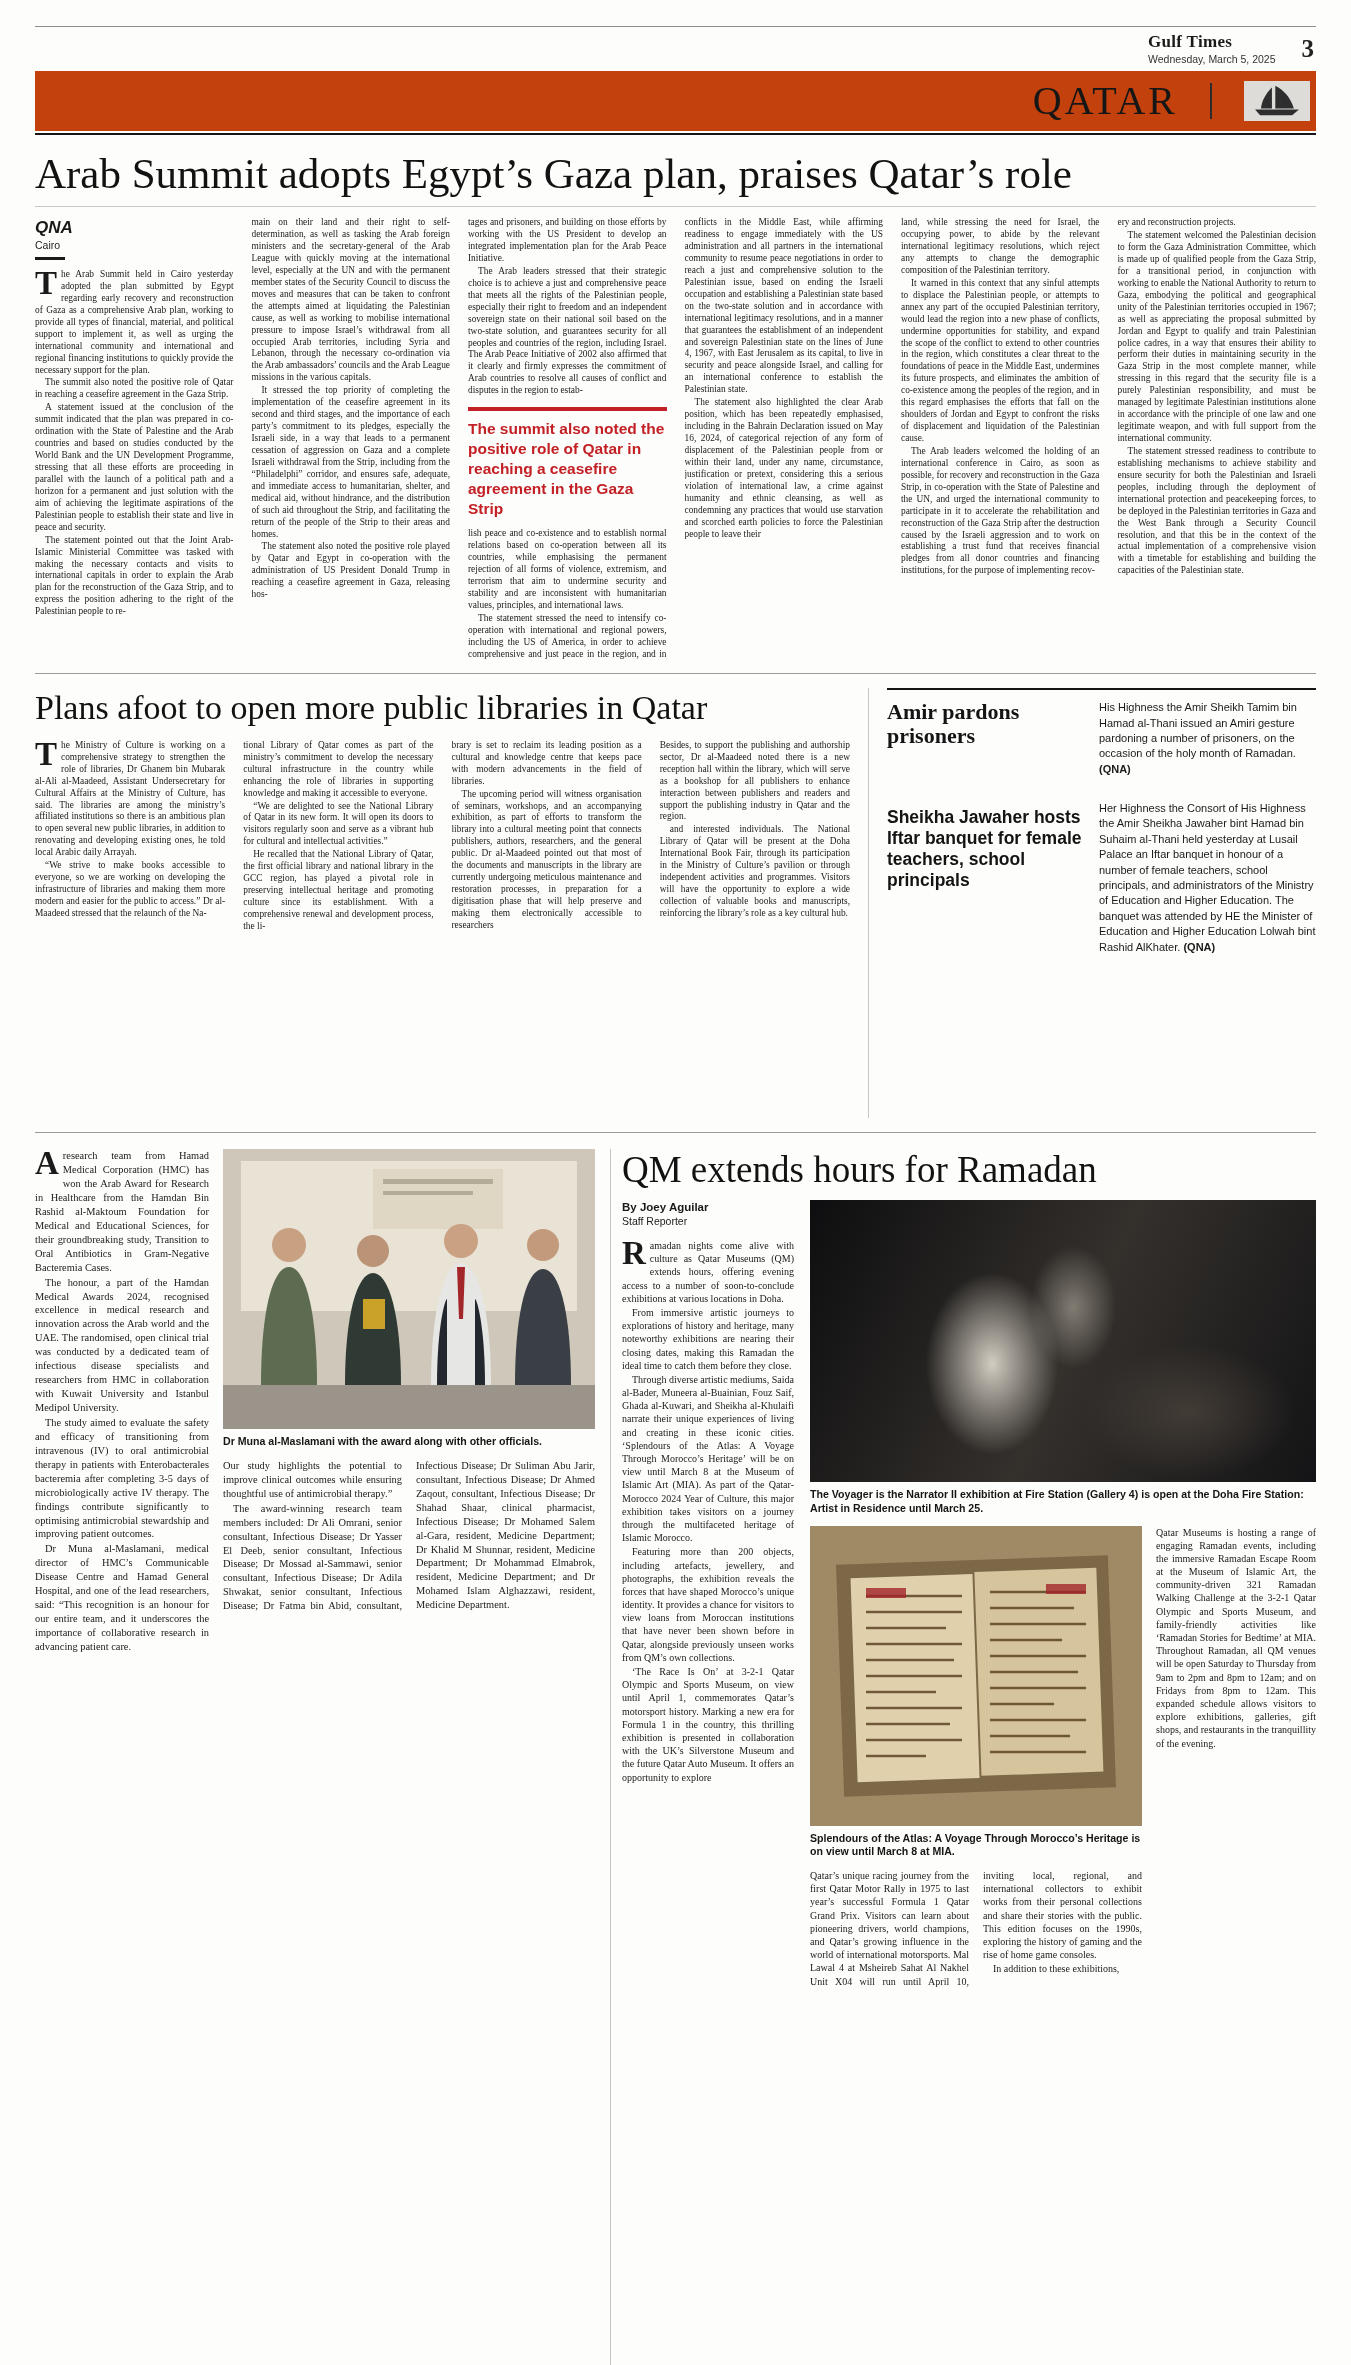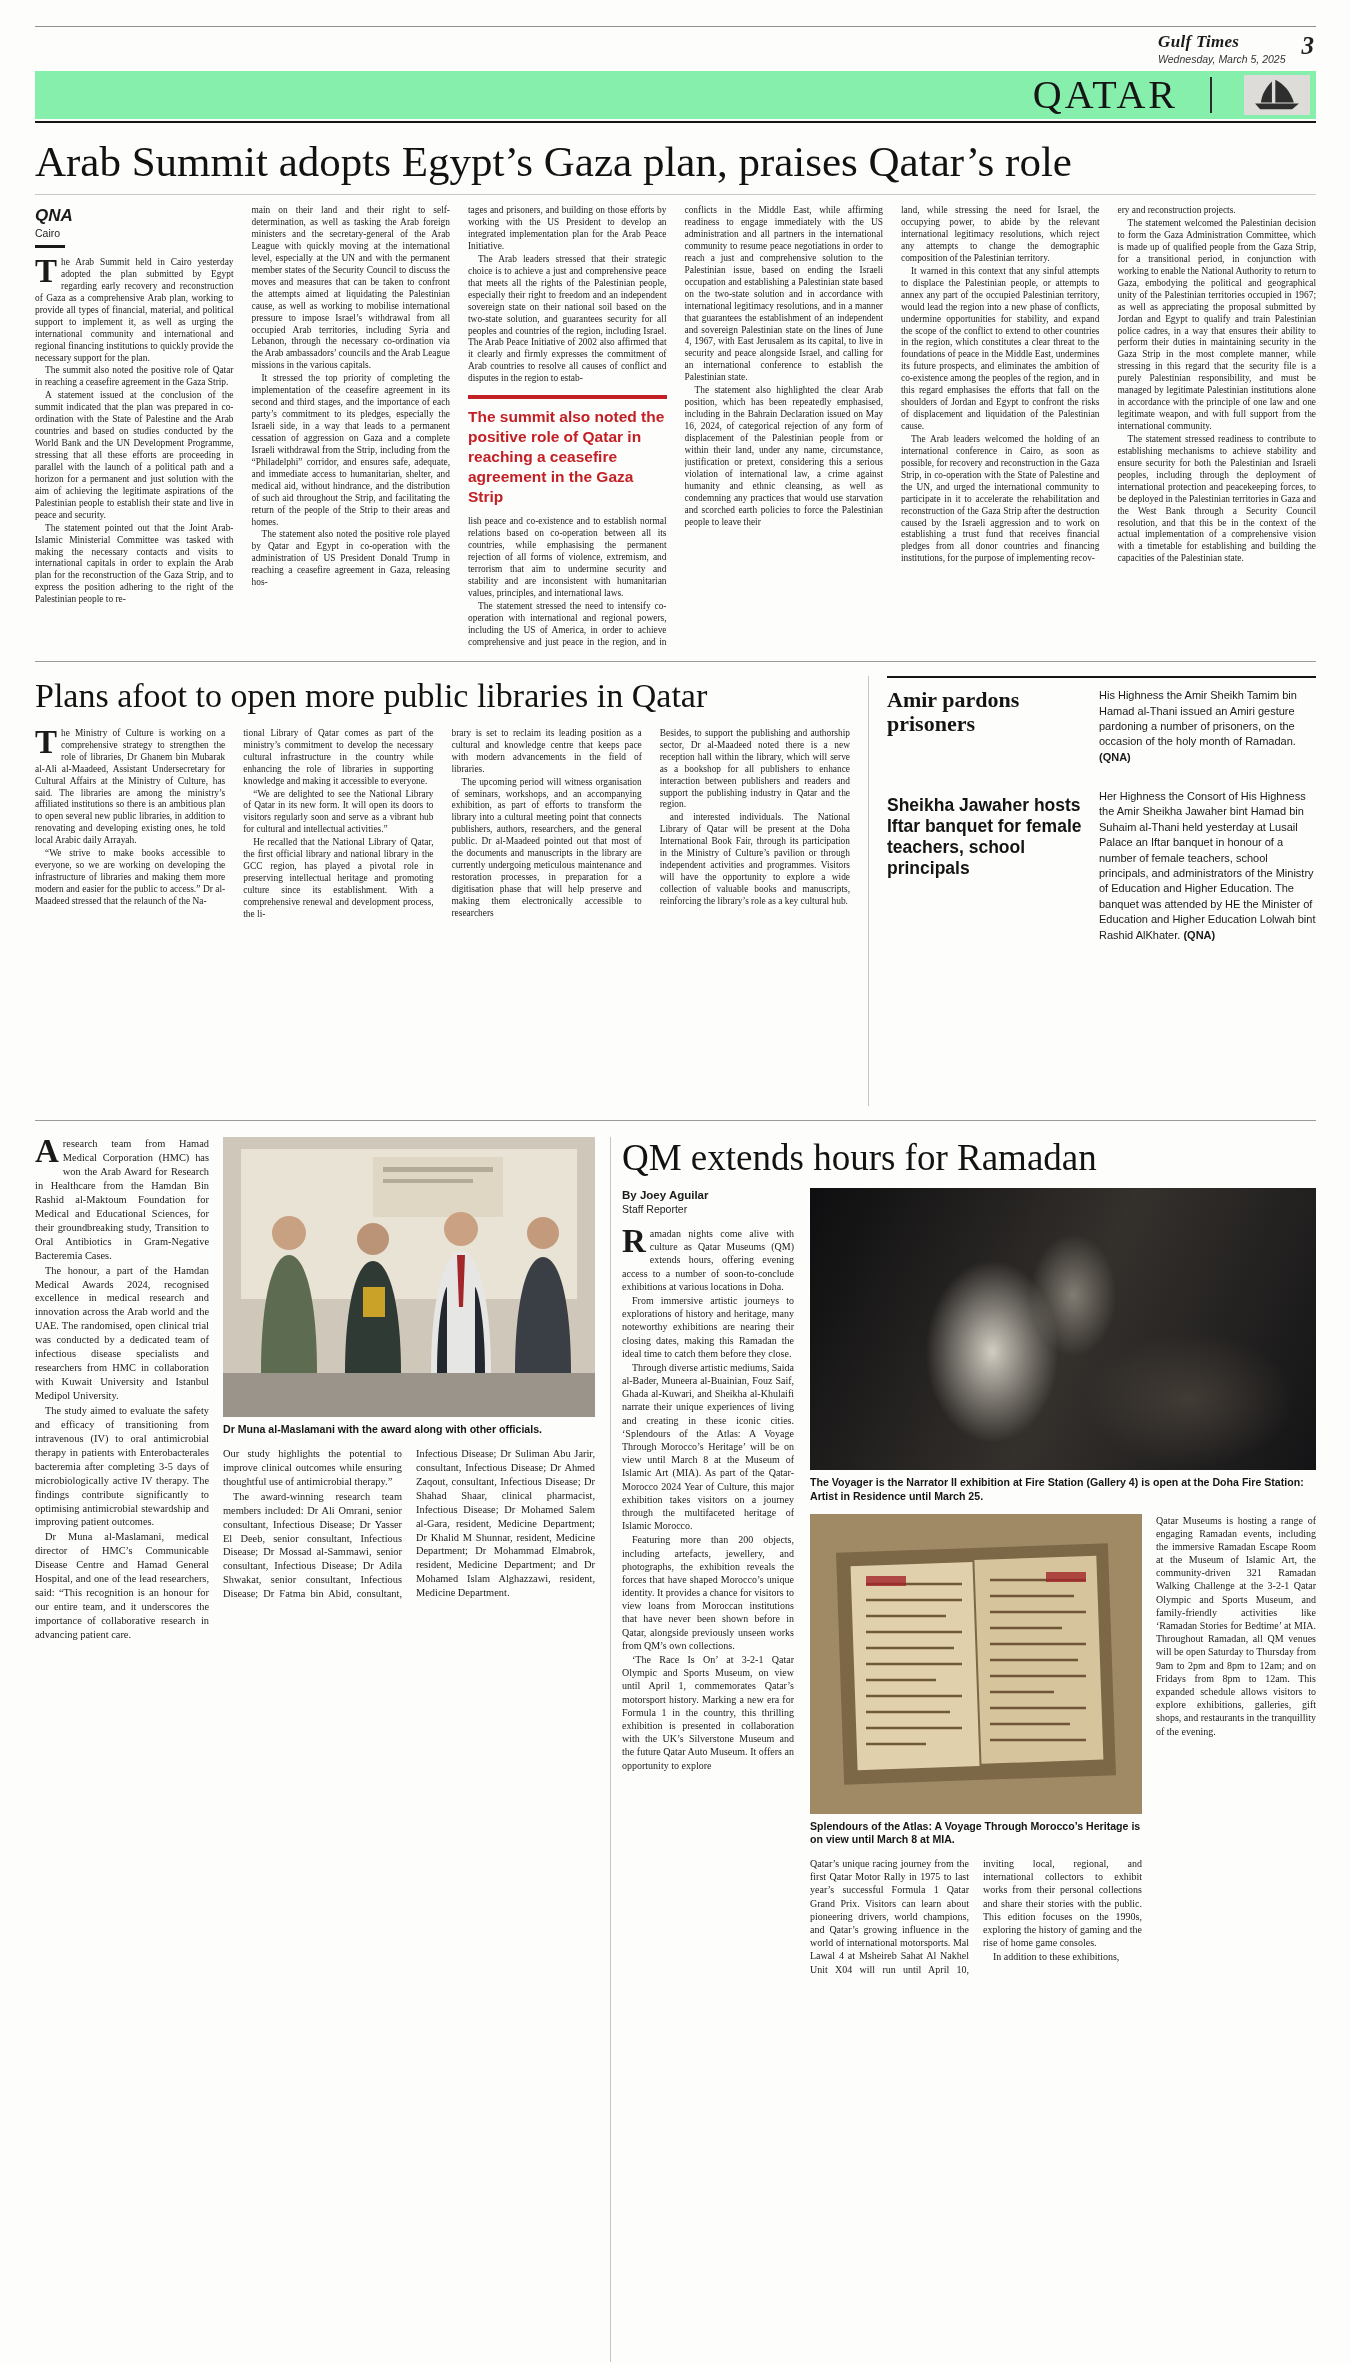--- a/index.html
+++ b/index.html
@@ -3,27 +3,27 @@
 <meta charset="utf-8">
 <style>
   html,body{margin:0;padding:0;background:#e9e9e9;}
   .page{
     width:1351px;height:2365px;margin:0 auto;background:#fdfdfb;
     box-sizing:border-box;padding:26px 35px 20px 35px;position:relative;overflow:hidden;
     font-family:"Liberation Serif",serif;color:#1a1a1a;
   }
   
   .top-rule{border-top:1px solid #8f8f8f;}
-  .masthead-row{display:flex;justify-content:flex-end;align-items:flex-start;gap:16px;padding:5px 2px 6px 0;font-style:italic;}
+  .masthead-row{display:flex;justify-content:flex-end;align-items:center;gap:26px;padding:5px 2px 6px 0;}
   .paper-block{text-align:left;}
   .paper-name{font-weight:bold;font-size:17px;letter-spacing:.3px;}
   .paper-date{font-family:"Liberation Sans",sans-serif;font-size:10.5px;color:#333;margin-top:1px;}
   .page-number{font-size:25px;font-weight:bold;color:#222;}
   
-  .banner{background:#86efac;display:flex;justify-content:flex-end;align-items:center;gap:32px;height:48px;padding:0 6px;}
+  .banner{background:#c2410c;display:flex;justify-content:flex-end;align-items:center;gap:32px;height:60px;padding:0 6px;}
   .banner-title{font-size:40px;letter-spacing:3px;color:#161616;line-height:1;}
   .banner-sep{width:2px;height:36px;background:#2c2c2c;}
   .dhow-box{width:66px;height:40px;background:#dddcd8;display:flex;align-items:center;justify-content:center;}
   .banner-rule{border-top:2px solid #161616;margin-top:2px;}
   
   h1.main-head{font-size:43px;font-weight:500;margin:16px 0 10px 0;line-height:1.05;color:#121212;}
   .head-rule{border-top:1px solid #c8c8c8;margin-bottom:10px;}
   .cols{display:flex;gap:18px;}
   .col{flex:1 1 0;min-width:0;text-align:justify;font-size:9.4px;line-height:1.27;overflow:hidden;}
   .col p{margin:0;}

